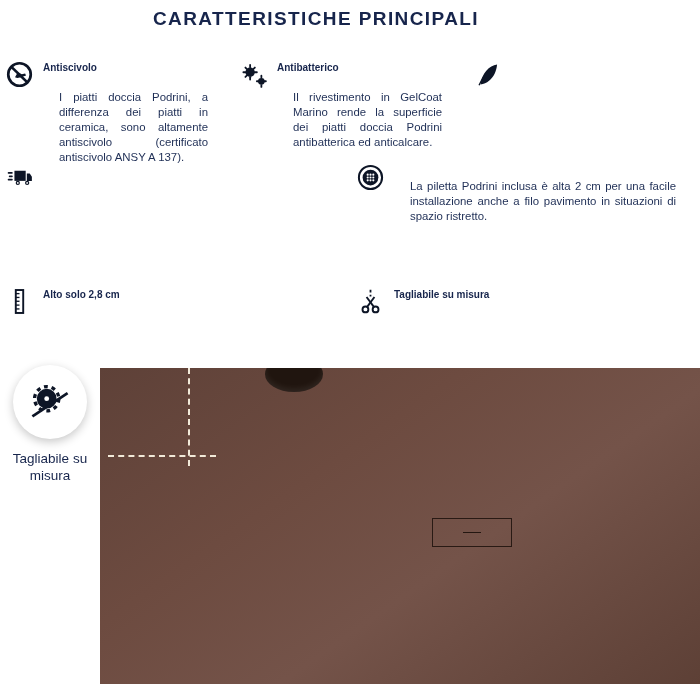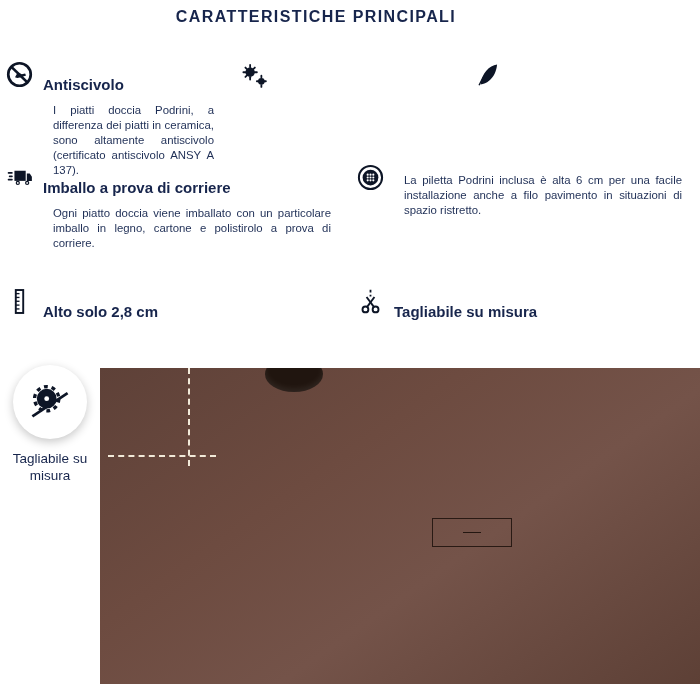--- a/index.html
+++ b/index.html
@@ -1,27 +1,27 @@
 <!DOCTYPE html>
 <html><head>
 <meta charset="utf-8">
 <style>
   html,body{margin:0;padding:0;background:#fff;}
   .page{position:relative;width:700px;height:700px;background:#fff;overflow:hidden;
         font-family:"Liberation Sans",sans-serif;color:#1b2a4e;}
   .title{position:absolute;top:8px;left:0;width:632px;text-align:center;
-         font-size:16px;font-weight:bold;letter-spacing:1.4px;color:#17254c;}
+         font-size:19px;font-weight:bold;letter-spacing:1.4px;color:#17254c;}
   .row{position:absolute;left:6px;right:2px;display:flex;gap:10px;}
   .row1{top:60px;} .row2{top:163px;} .row3{top:287px;}
   .cell{flex:1 1 0;display:flex;gap:7px;padding-right:6px;min-width:0;}
   .icon{flex:0 0 30px;color:#0d1526;padding-top:1px;}
   .icon svg{display:block;width:27px;height:27px;}
   .txt{flex:1 1 auto;min-width:0;}
-  .txt h3{margin:16px 0 3px 0;font-size:15px;font-weight:bold;color:#17254c;line-height:1.15;}
-  .txt p{margin:10px;font-size:11.4px;line-height:1.32;text-align:justify;color:#1e2e55;}
+  .txt h3{margin:2px 0 3px 0;font-size:10px;font-weight:bold;color:#17254c;line-height:1.15;}
+  .txt p{margin:16px;font-size:11.4px;line-height:1.32;text-align:justify;color:#1e2e55;}
   
   .badge{position:absolute;left:4px;top:365px;width:92px;text-align:center;}
   .badge-circle{width:74px;height:74px;margin:0 auto;border-radius:50%;background:#fff;
                 box-shadow:0 3px 10px rgba(0,0,0,.22);display:flex;align-items:center;
                 justify-content:center;color:#0d1526;}
   .badge-circle svg{width:44px;height:44px;display:block;}
   .badge-label{margin-top:12px;font-size:13.5px;color:#17254c;line-height:1.25;}
   
   .photo{position:absolute;left:100px;top:368px;width:600px;height:316px;overflow:hidden;
          background:linear-gradient(145deg,#5e4138 0%,#6d4b40 35%,#745349 60%,#5d4036 100%);}
@@ -67,20 +67,24 @@
               <line x1="4.8" y1="14.2" x2="6.2" y2="12.8"></line>
               <line x1="19" y1="13" x2="19" y2="14.6"></line>
               <line x1="23" y1="18" x2="21.4" y2="18"></line>
               <line x1="19" y1="21.4" x2="19" y2="23"></line>
               <line x1="15" y1="18" x2="16.6" y2="18"></line>
             </g>
             <circle cx="9" cy="10" r="4.2" fill="currentColor"></circle>
             <circle cx="19" cy="18" r="3" fill="currentColor"></circle>
           </svg>
       </span>
+      <div class="txt">
+        <h3>Antibatterico</h3>
+        <p>Il rivestimento in GelCoat Marino rende la superficie dei piatti doccia Podrini antibatterica ed anticalcare.</p>
+      </div>
     </div>
     <div class="cell">
       <span class="icon">
         <svg viewBox="0 0 24 24">
             <path d="M20.5 3C13.5 3.8 7 11 5.8 20.8c2.8-.2 5.4-1.3 7.6-3.2C17.6 14 20 8.8 20.5 3z" fill="currentColor"></path>
             <path d="M4.5 21.5C8 13 14 7 19 4.5" fill="none" stroke="currentColor" stroke-width="1.2"></path>
           </svg>
       </span>
     </div>
   </div>
@@ -95,45 +99,41 @@
               <rect x="1.5" y="13.2" width="4.5" height="1.5" rx=".7"></rect>
               <rect x="7.5" y="6" width="10" height="9"></rect>
               <path d="M18.5 8.5h2.6l1.9 2.8V15h-4.5z"></path>
               <circle cx="10.5" cy="16.8" r="1.9"></circle>
               <circle cx="18.8" cy="16.8" r="1.9"></circle>
             </g>
             <circle cx="10.5" cy="16.8" r=".8" fill="#fff"></circle>
             <circle cx="18.8" cy="16.8" r=".8" fill="#fff"></circle>
           </svg>
       </span>
-      <div class="txt">
-        <h3>Imballo a prova di corriere</h3>
-        <p>Ogni piatto doccia viene imballato con un particolare imballo in legno, cartone e polistirolo a prova di corriere.</p>
-      </div>
     </div>
     <div class="cell">
       <span class="icon">
         <svg viewBox="0 0 24 24">
             <circle cx="12" cy="12" r="10.3" fill="none" stroke="currentColor" stroke-width="1.8"></circle>
             <circle cx="12" cy="12" r="7" fill="currentColor"></circle>
             <g fill="#fff">
               <circle cx="9.5" cy="9.5" r=".95"></circle>
               <circle cx="12" cy="9.5" r=".95"></circle>
               <circle cx="14.5" cy="9.5" r=".95"></circle>
               <circle cx="9.5" cy="12" r=".95"></circle>
               <circle cx="12" cy="12" r=".95"></circle>
               <circle cx="14.5" cy="12" r=".95"></circle>
               <circle cx="9.5" cy="14.5" r=".95"></circle>
               <circle cx="12" cy="14.5" r=".95"></circle>
               <circle cx="14.5" cy="14.5" r=".95"></circle>
             </g>
           </svg>
       </span>
       <div class="txt">
-        <p>La piletta Podrini inclusa è alta 6 cm per una facile installazione anche a filo pavimento in situazioni di spazio ristretto.</p>
+        <p>La piletta Podrini inclusa è alta 2 cm per una facile installazione anche a filo pavimento in situazioni di spazio ristretto.</p>
       </div>
     </div>
   </div>
 
   <div class="row row3">
     <div class="cell">
       <span class="icon">
         <svg viewBox="0 0 24 24">
             <rect x="8.7" y="1.8" width="6.6" height="20.4" fill="none" stroke="currentColor" stroke-width="1.7"></rect>
             <g stroke="currentColor" stroke-width="1.2">

